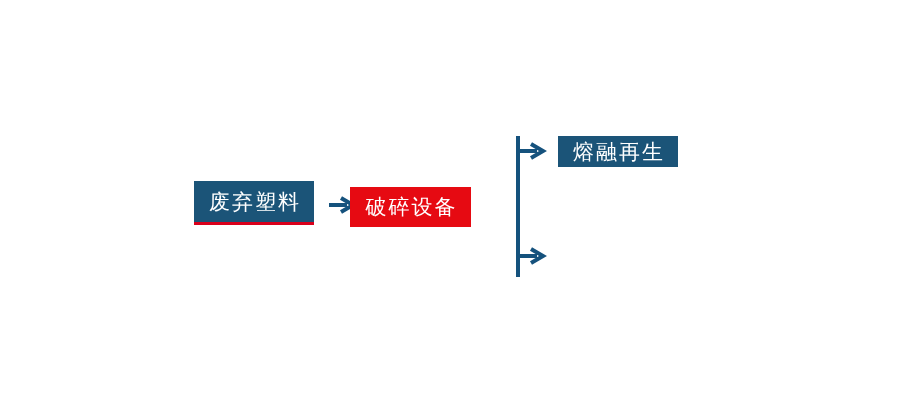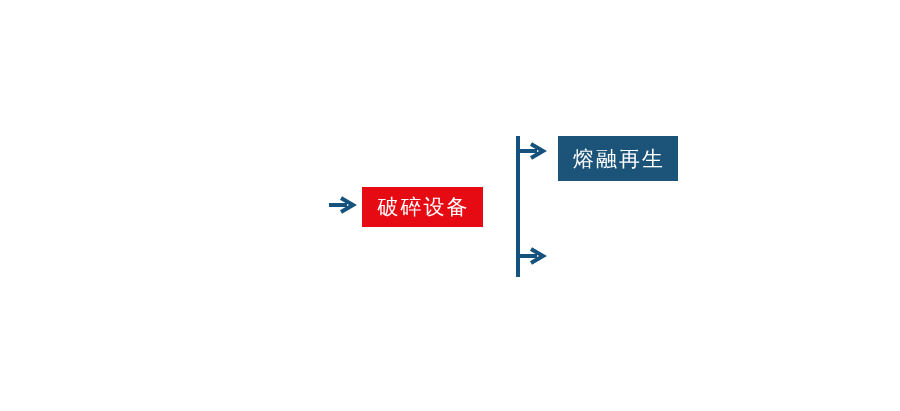--- a/index.html
+++ b/index.html
@@ -51,26 +51,26 @@
   }
   .node--blue { background: var(--node-blue); }
   .node--red  { background: var(--node-red); }
 
   .node--source {
     left: 194px; top: 181px;
     width: 120px; height: 44px;
     border-bottom: 3px solid var(--underline-red);
   }
   .node--process {
-    left: 362px; top: 187px;
+    left: 350px; top: 187px;
     width: 121px; height: 40px; text-align: center;
   }
   .node--out-top {
     left: 558px; top: 136px;
-    width: 120px; height: 45px; text-align: center;
+    width: 120px; height: 31px; text-align: center;
   }
   .node--out-bottom {
     left: 558px; top: 233px;
     width: 121px; height: 45px;
   }
 </style>
 </head>
 <body>
 
 <div class="canvas">
@@ -88,20 +88,23 @@
       <line x1="520" y1="151" x2="537" y2="151"></line>
       <polyline points="531,144 543,151 531,158"></polyline>
     </g>
 
     <g>
       <line x1="520" y1="256" x2="537" y2="256"></line>
       <polyline points="531,249 543,256 531,263"></polyline>
     </g>
   </svg>
 
+  <div class="node node--blue node--source">
+    <span>废弃塑料</span>
+  </div>
 
   <div class="node node--red node--process">
     <span>破碎设备</span>
   </div>
 
   <div class="node node--blue node--out-top">
     <span>熔融再生</span>
   </div>
 
 

